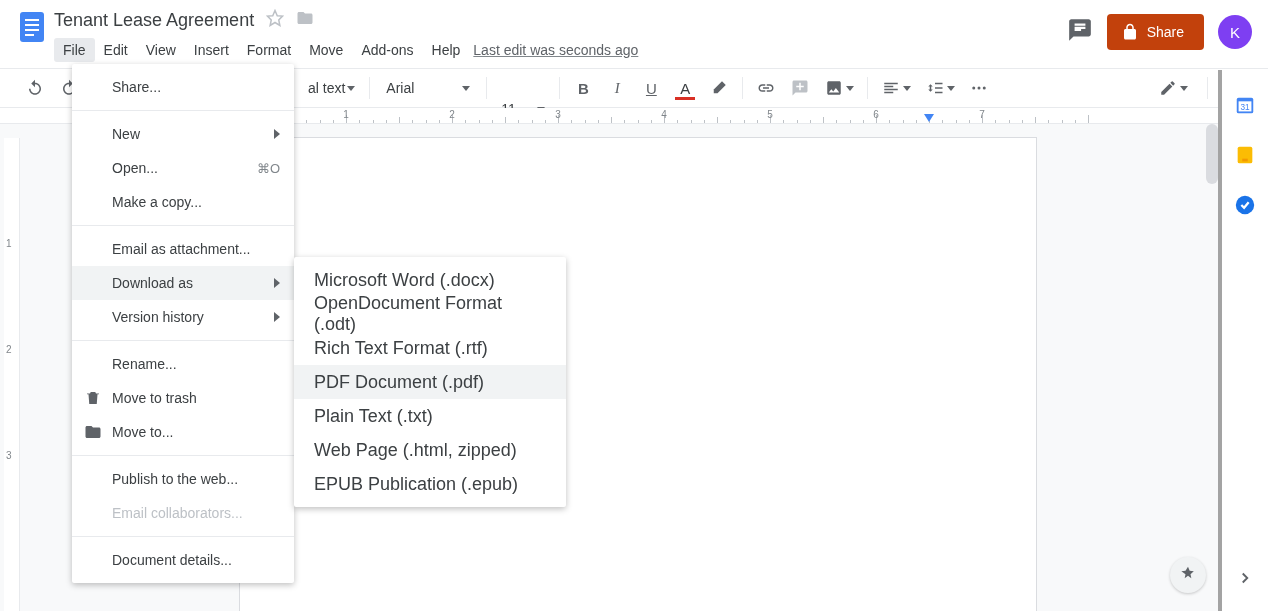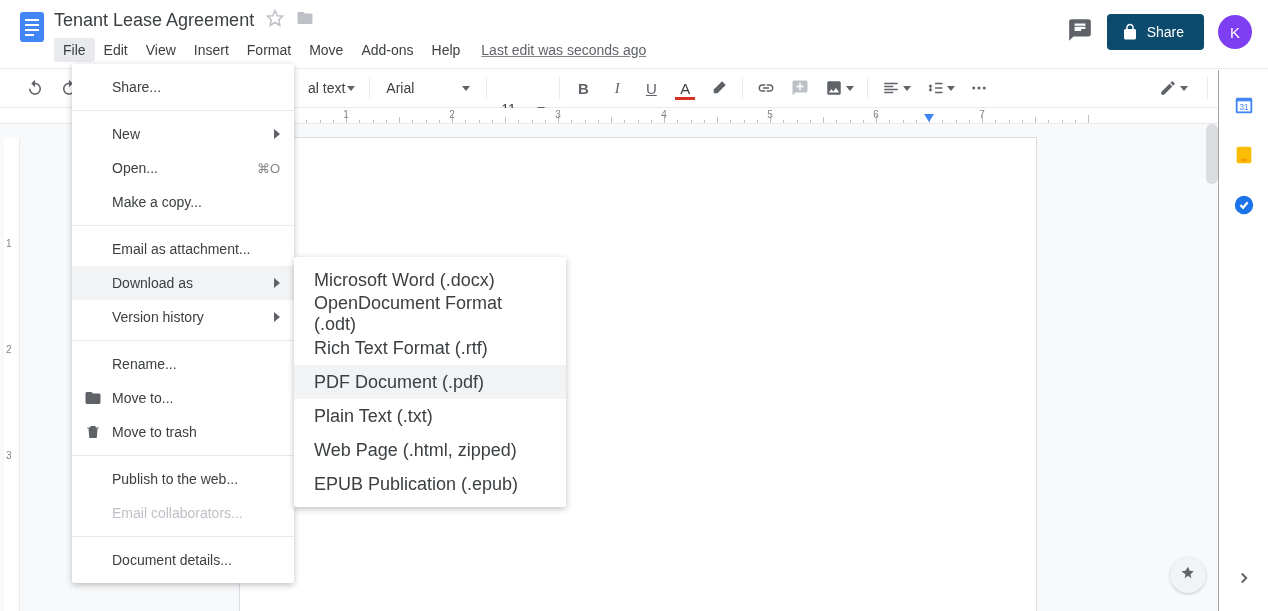--- a/index.html
+++ b/index.html
@@ -10,25 +10,25 @@
   .logo-wrap { width: 44px; height: 58px; display:flex; align-items:flex-start; justify-content:center; padding-top:2px;}
   .logo { width:36px; height:36px; border-radius:4px; display:flex; align-items:center; justify-content:center;}
   .logo svg { width:36px; height:36px;}
   .title-block { flex: 0 0 auto; display:flex; flex-direction:column; padding-top:0; }
   .title-row { display:flex; align-items:center; gap:12px; height:28px;}
   .doc-title { font-size:18px; color:#3c4043; font-weight:400;}
   .star-icon, .folder-icon { color:#bdc1c6; }
   .menu-row { display:flex; align-items:center; gap:0; height:28px; margin-top:2px;}
   .menu-btn { padding: 4px 9px; font-size:14px; color:#3c4043; border-radius:3px; cursor:pointer;}
   .menu-btn.active { background:#e8eaed;}
-  .last-edit { font-size:14px; color:#5f6368; text-decoration: underline; text-decoration-color:#80868b; margin-left:12px; cursor:pointer;}
+  .last-edit { font-size:14px; color:#5f6368; text-decoration: underline; text-decoration-color:#80868b; margin-left:4px; cursor:pointer;}
   .header-spacer { flex:1;}
   .header-right { display:flex; align-items:center; gap:14px; padding-top:8px; padding-right:6px;}
   .comment-icon { color:#5f6368;}
-  .share-btn { background:#0c4a6e; color:#fff; height:36px; padding:0 20px 0 14px; border-radius:4px; display:flex; align-items:center; gap:8px; font-size:14px; font-weight:500; cursor:pointer;}
+  .share-btn { background:#c2410c; color:#fff; height:36px; padding:0 20px 0 14px; border-radius:4px; display:flex; align-items:center; gap:8px; font-size:14px; font-weight:500; cursor:pointer;}
   .avatar { width:34px; height:34px; border-radius:50%; background:#7e3ff2; color:#fff; display:flex; align-items:center; justify-content:center; font-size:15px; font-weight:500;}
 
   
   .toolbar { height:40px; border-top:1px solid #e8eaed; border-bottom:1px solid #e8eaed; display:flex; align-items:center; padding:0 16px 0 20px; gap:4px;}
   .tbtn { width:30px; height:28px; display:flex; align-items:center; justify-content:center; color:#5f6368; cursor:pointer; border-radius:3px;}
   .tsep { width:1px; height:22px; background:#e8eaed; margin:0 4px;}
   .styles-dd { display:flex; align-items:center; gap:2px; padding:0 6px; height:28px; font-size:14px; color:#3c4043; cursor:pointer;}
   .font-dd { width:100px; display:flex; align-items:center; justify-content:space-between; padding:0 8px; height:28px; font-size:14px; cursor:pointer;}
   .size-dd { width:56px; display:flex; align-items:center; justify-content:space-between; padding:0 6px; height:28px; font-size:14px; cursor:pointer;margin-top:42px;}
   .chev { width:0;height:0;border-left:4px solid transparent;border-right:4px solid transparent;border-top:5px solid #5f6368;}
@@ -42,21 +42,21 @@
   .ruler .label{ position:absolute; top:1px; transform:translateX(-50%);}
   .ruler .tick { position:absolute; bottom:0; width:1px; background:#bdc1c6;}
   .ruler .indent { position:absolute; top:6px; width:0;height:0;border-left:5px solid transparent;border-right:5px solid transparent;border-top:8px solid #4285f4;}
   .page { position:absolute; top:30px; left:240px; width:796px; height:1030px; background:#fff; box-shadow: 0 0 0 1px #dadce0;}
   .doc-scrollbar{ position:absolute; top:16px; right:0; bottom:0; width:12px;}
   .doc-scrollbar .thumb{ position:absolute; top:0; width:12px; height:60px; background:#dadce0; border-radius:6px;}
   .left-ruler { position:absolute; top:30px; left:4px; width:16px; bottom:0; background:#fff; border-right:1px solid #e8eaed;}
   .left-ruler .ll{ position:absolute; left:2px; font-size:10px; color:#80868b; transform:rotate(0);}
 
   
-  .side-panel { position:absolute; top:70px; right:0; width:50px; bottom:0; border-left:1px solid #a3a3a3; background:#fff; display:flex; flex-direction:column; align-items:center; padding-top:24px; gap:28px;}
+  .side-panel { position:absolute; top:70px; right:0; width:50px; bottom:0; border-left:4px solid #a3a3a3; background:#fff; display:flex; flex-direction:column; align-items:center; padding-top:24px; gap:28px;}
   .side-icon { width:22px; height:22px; border-radius:4px;}
   .side-expand { margin-top:auto; margin-bottom:20px; color:#5f6368; cursor:pointer;}
   .explore { position:absolute; right:62px; bottom:18px; width:36px; height:36px; border-radius:50%; background:#f1f3f4; box-shadow:0 1px 3px rgba(0,0,0,.2); display:flex; align-items:center; justify-content:center; color:#5f6368;}
 
   
   .menu-panel { position:absolute; background:#fff; box-shadow: 0 2px 6px rgba(0,0,0,.25); border-radius:2px; }
   .file-menu { top:64px; left:72px; width:222px; padding:6px 0;}
   .file-menu .mi { display:flex; align-items:center; height:34px; padding: 0 14px 0 40px; font-size:14px; color:#3c4043; cursor:pointer; position:relative;}
   .file-menu .mi.hover { background:#f1f3f4;}
   .file-menu .mi.disabled { color:#bdc1c6; cursor:default;}
@@ -366,32 +366,32 @@
       <span>Version history</span>
       <span class="arrow"></span>
     </div>
     <hr>
     <div class="mi">
       <span>Rename...</span>
     </div>
     <div class="mi">
       <span class="glyph">
         <svg width="18" height="18" viewBox="0 0 24 24" fill="#5f6368">
+          <path d="M6 7h12l-1 13H7L6 7zm3-3h6l1 2H8l1-2zM4 6h16v1H4z"></path>
+        </svg>
+      </span>
+      <span>Move to trash</span>
+    </div>
+    <div class="mi">
+      <span class="glyph">
+        <svg width="18" height="18" viewBox="0 0 24 24" fill="#5f6368">
           <path d="M10 4H4c-1.1 0-2 .9-2 2v12c0 1.1.9 2 2 2h16c1.1 0 2-.9 2-2V8c0-1.1-.9-2-2-2h-8l-2-2z"></path>
         </svg>
       </span>
       <span>Move to...</span>
-    </div>
-    <div class="mi">
-      <span class="glyph">
-        <svg width="18" height="18" viewBox="0 0 24 24" fill="#5f6368">
-          <path d="M6 7h12l-1 13H7L6 7zm3-3h6l1 2H8l1-2zM4 6h16v1H4z"></path>
-        </svg>
-      </span>
-      <span>Move to trash</span>
     </div>
     <hr>
     <div class="mi">
       <span>Publish to the web...</span>
     </div>
     <div class="mi disabled">
       <span>Email collaborators...</span>
     </div>
     <hr>
     <div class="mi">

